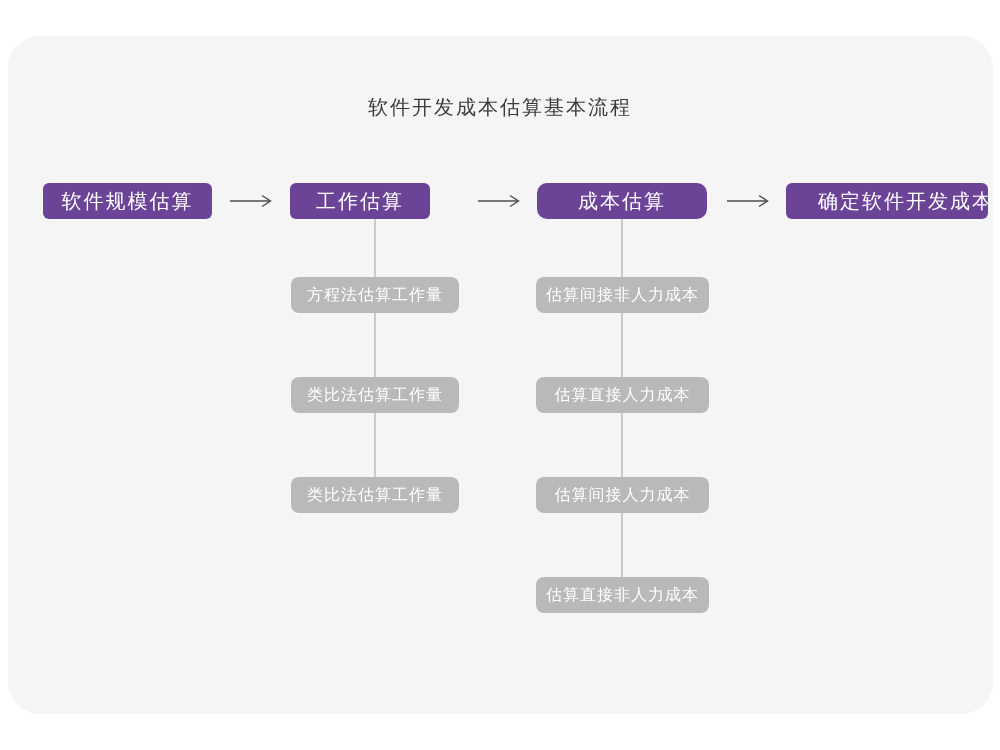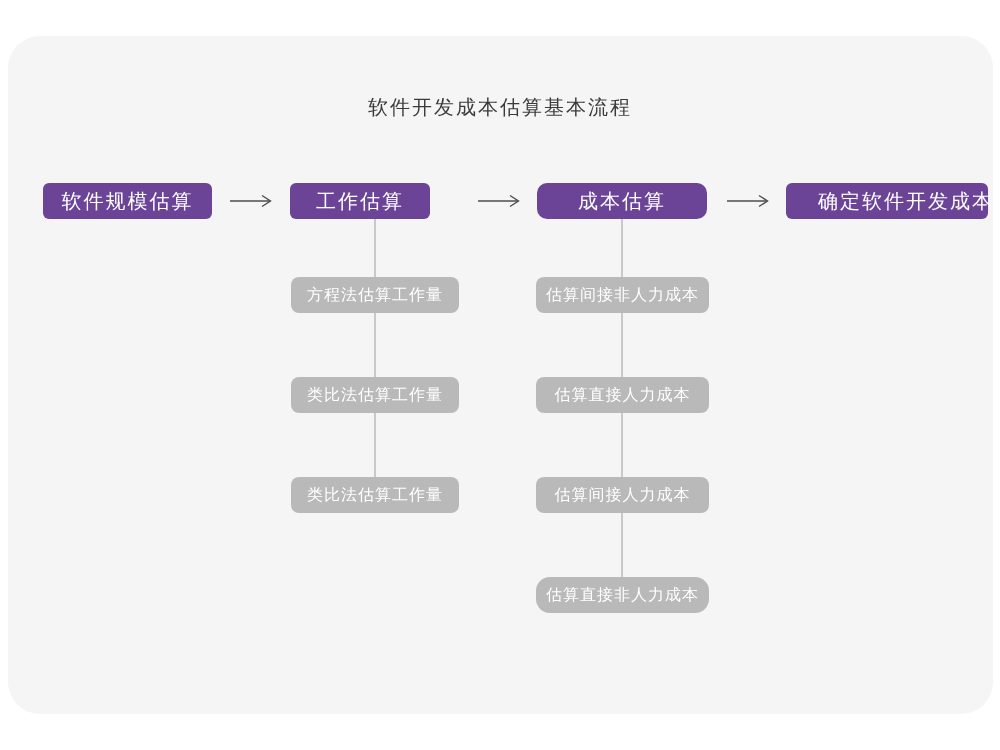--- a/index.html
+++ b/index.html
@@ -81,21 +81,21 @@
     letter-spacing: 1px;
     text-align: center;
     z-index: 2;
     white-space: nowrap;
   }
   .col-work { left: 291px; width: 168px; }
   .col-cost { left: 536px; width: 173px; }
   .row-1 { top: 277px; }
   .row-2 { top: 377px; }
   .row-3 { top: 477px; }
-  .row-4 { top: 577px; border-radius: 14px; }
+  .row-4 { top: 577px; }
 </style>
 </head>
 <body>
 
 <div class="panel"></div>
 
 <h1 class="title">软件开发成本估算基本流程</h1>
 
 <div class="connector connector-work"></div>
 <div class="connector connector-cost"></div>

